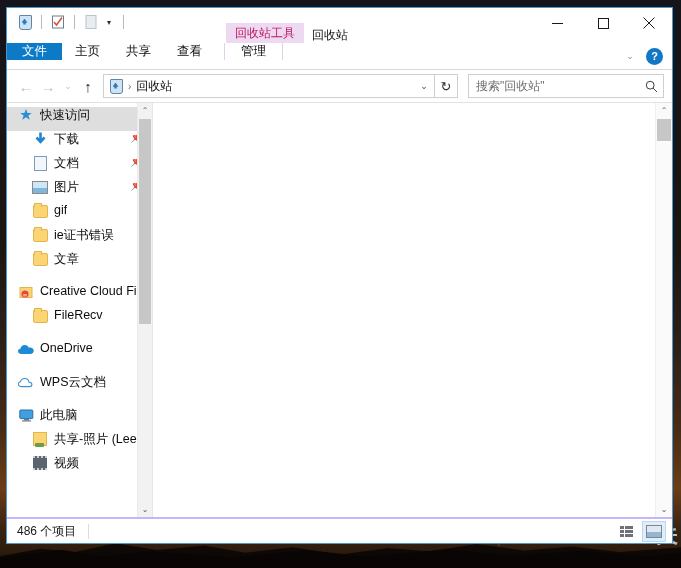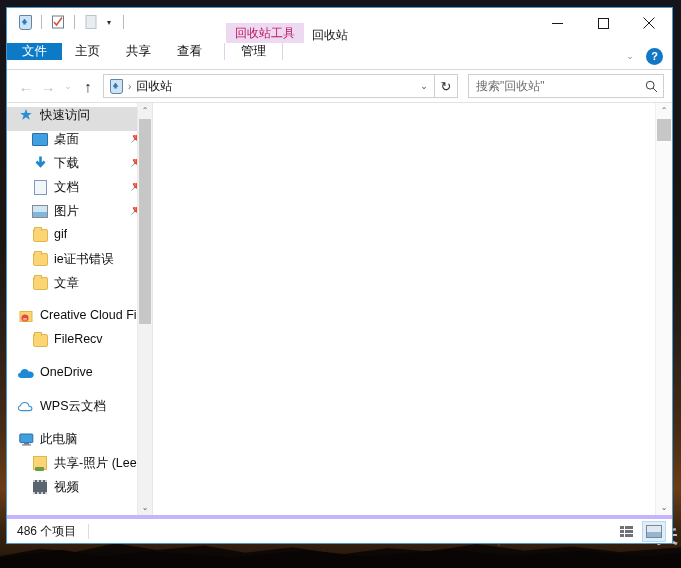--- a/index.html
+++ b/index.html
@@ -476,21 +476,21 @@
     position: absolute;
     right: 0; top: 0; bottom: 0;
     width: 16px;
     background: #fafafa;
     border-left: 1px solid #efefef;
   }
 
   
   .statusbar {
     height: 24px;
-    border-top: 4px solid #c4b5fd;
+    border-top: 2px solid #c4b5fd;
     background: #ffffff;
     display: flex;
     align-items: center;
     flex: none;
     position: relative;
   }
   .status-text {
     font-size: 12px;
     color: #1a1a1a;
     padding-left: 10px;
@@ -640,27 +640,20 @@
 
         <div class="nav-item selected lvl0">
           <span class="ico">
             <svg width="14" height="14" viewBox="0 0 14 14">
               <path d="M7 1 L8.6 5 L12.8 5 L9.4 7.6 L10.7 11.8 L7 9.2 L3.3 11.8 L4.6 7.6 L1.2 5 L5.4 5 Z" fill="#2b8fd6"></path>
             </svg>
           </span>
           <span class="lbl">快速访问</span>
         </div>
 
-        <div class="nav-item lvl1">
-          <span class="ico">
-              <span class="i-monitor"></span>
-            </span>
-          <span class="lbl">桌面</span>
-          <span class="pin">📌</span>
-        </div>
 
         <div class="nav-item lvl1">
           <span class="ico">
             <svg width="13" height="14" viewBox="0 0 13 14">
               <path d="M6.5 0.5 L6.5 8.5 M2.5 5.5 L6.5 9.8 L10.5 5.5" fill="none" stroke="#1f86d0" stroke-width="2.6"></path>
             </svg>
           </span>
           <span class="lbl">下载</span>
           <span class="pin">📌</span>
         </div>

